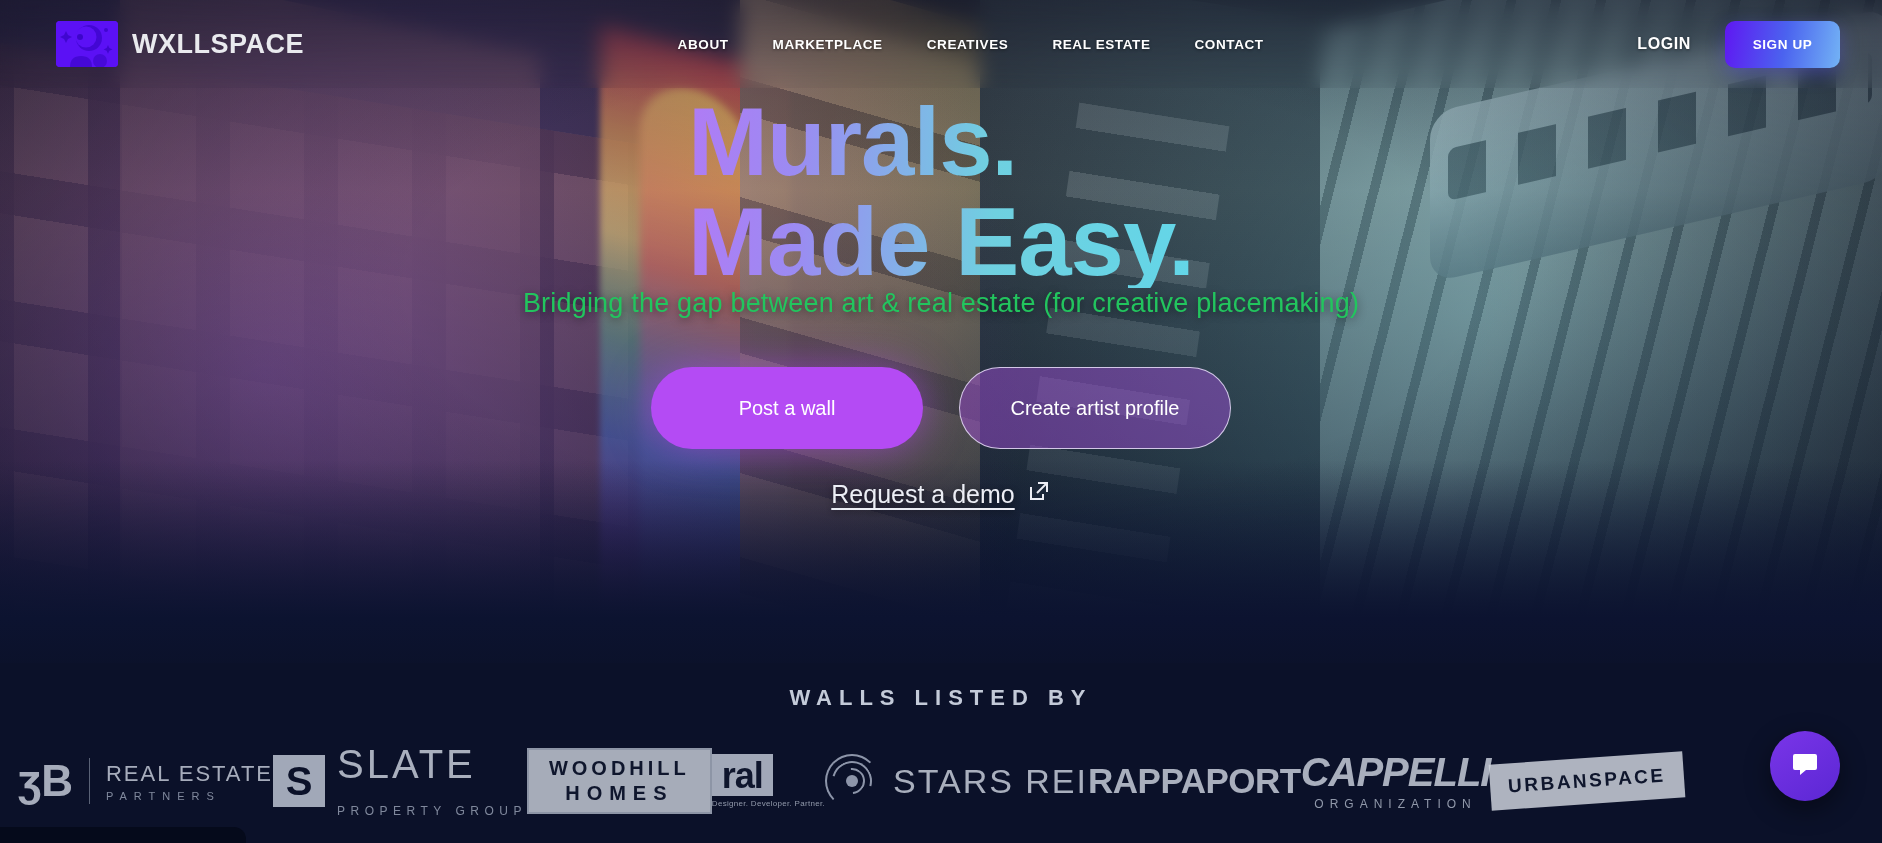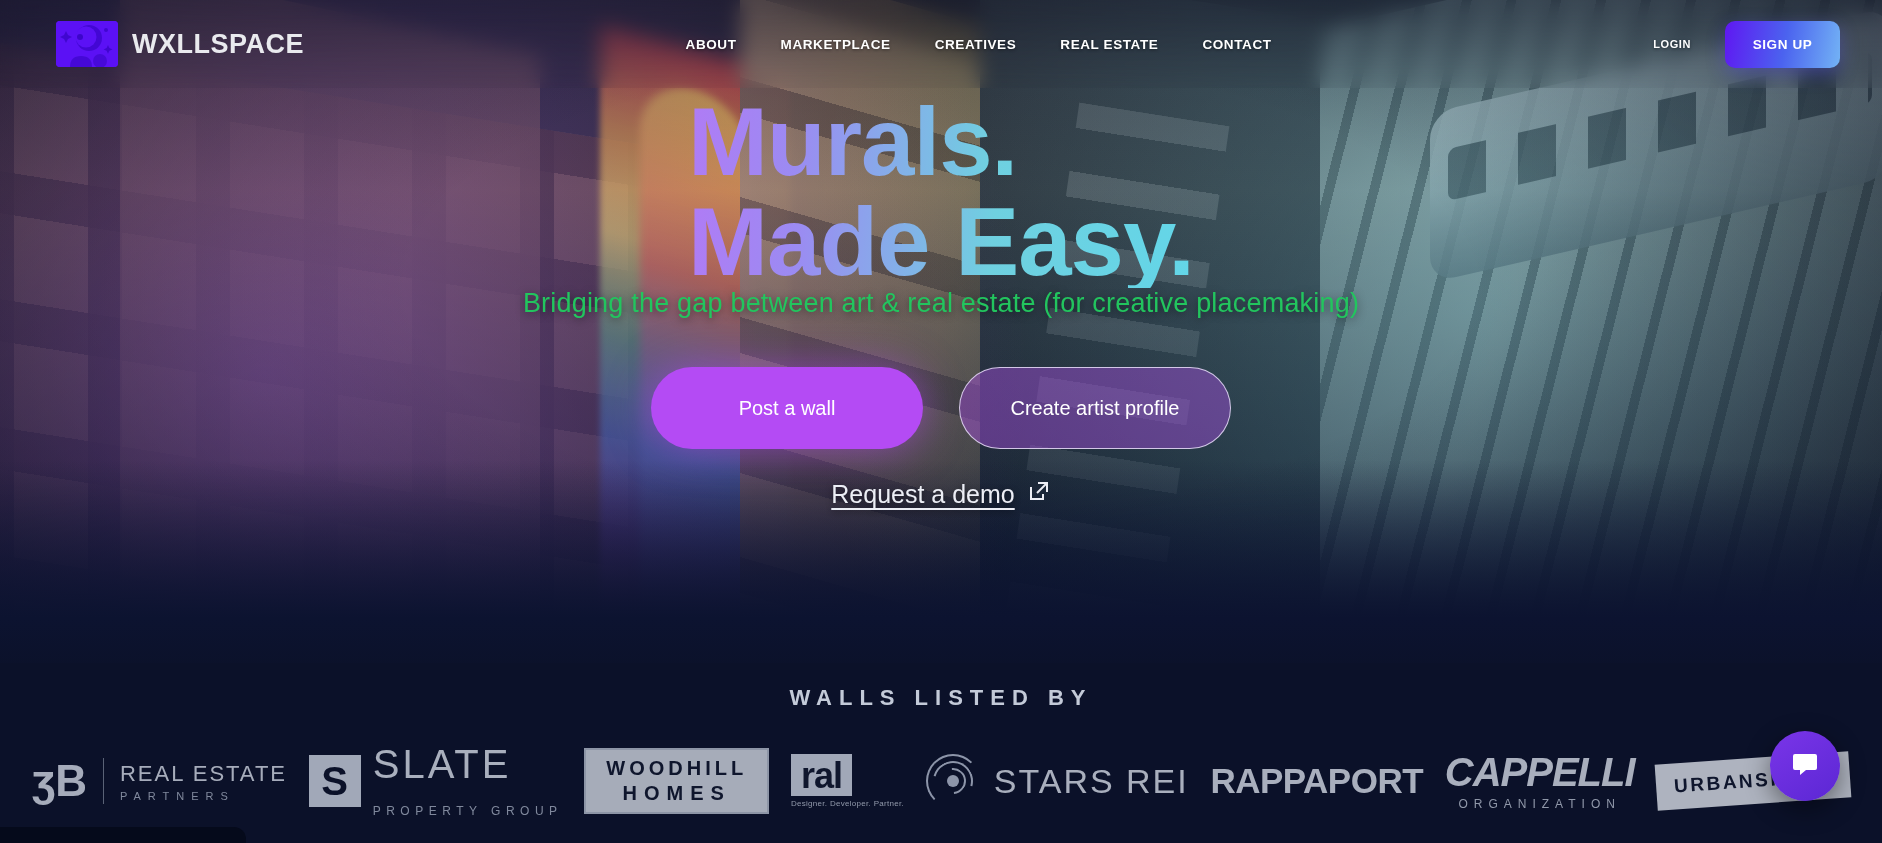--- a/index.html
+++ b/index.html
@@ -137,21 +137,21 @@
   .brand-name {
     color:#e9eaee; font-size:27px; font-weight:800; letter-spacing:.5px;
   }
   .nav-links { display:flex; align-items:center; gap:44px; margin-left:auto; }
   .nav-link {
     color:#fff; font-size:13.5px; font-weight:800; letter-spacing:.6px;
     cursor:pointer; text-shadow:0 1px 3px rgba(0,0,0,.45); white-space:nowrap;
   }
   .nav-right { display:flex; align-items:center; gap:34px; margin-left:auto; margin-right:42px; }
   .login-link {
-    color:#fff; font-size:11px; font-weight:800; letter-spacing:.6px;
+    color:#fff; font-size:16px; font-weight:800; letter-spacing:.6px;
     cursor:pointer; text-shadow:0 1px 3px rgba(0,0,0,.45);text-align:right;
   }
   .signup-btn {
     width:115px; height:47px; border-radius:10px; border:none; cursor:pointer;
     color:#fff; font-size:13.5px; font-weight:800; letter-spacing:.6px;
     font-family:"Liberation Sans", sans-serif;
     background:linear-gradient(100deg,#5f17f2 0%,#4b63ef 52%,#73b3f5 100%);
     box-shadow:0 6px 18px rgba(70,60,230,.35);
   }
 
@@ -199,22 +199,22 @@
     position:absolute; left:0; bottom:0; width:1882px; height:180px;
     background:#0b1129; z-index:25;
     display:flex; flex-direction:column; align-items:center;
   }
   .partners-title {
     margin-top:22px; color:#c3cad8; font-size:22px; font-weight:700;
     letter-spacing:7px;
   }
   .logo-row {
     margin-top:28px; width:1882px; height:84px;
-    display:flex; align-items:center; justify-content:space-between;
-    padding:0 32px;
+    display:flex; align-items:center; 
+    padding:0 18px;
   }
   .logo { opacity:.82; display:flex; align-items:center; flex:none; }
 
   .lg-sb { gap:16px; }
   .sb-mark { font-size:44px; font-weight:800; color:#c9cfdb; line-height:1; }
   .sb-div { width:1px; height:46px; background:#6c7488; }
   .sb-txt { display:flex; flex-direction:column; gap:3px; }
   .sb-t1 { color:#c9cfdb; font-size:22px; font-weight:400; letter-spacing:2px; }
   .sb-t2 { color:#9aa3b6; font-size:11px; font-weight:400; letter-spacing:7px; }
 

